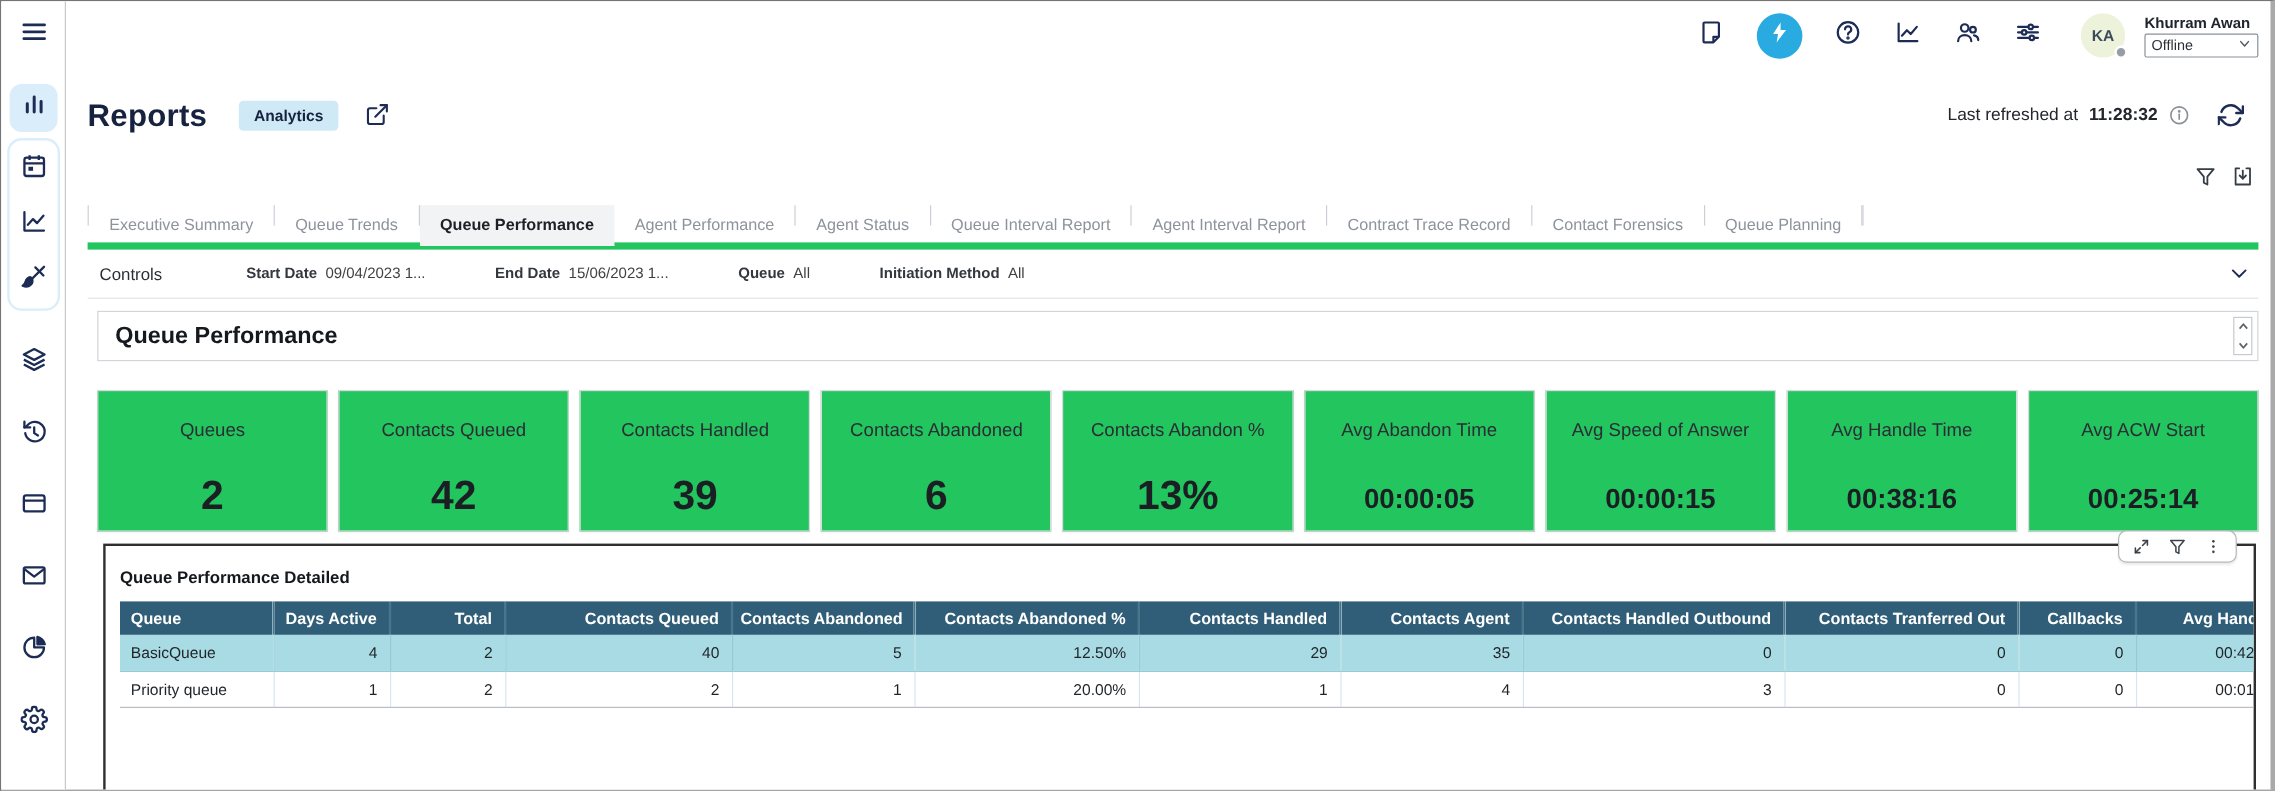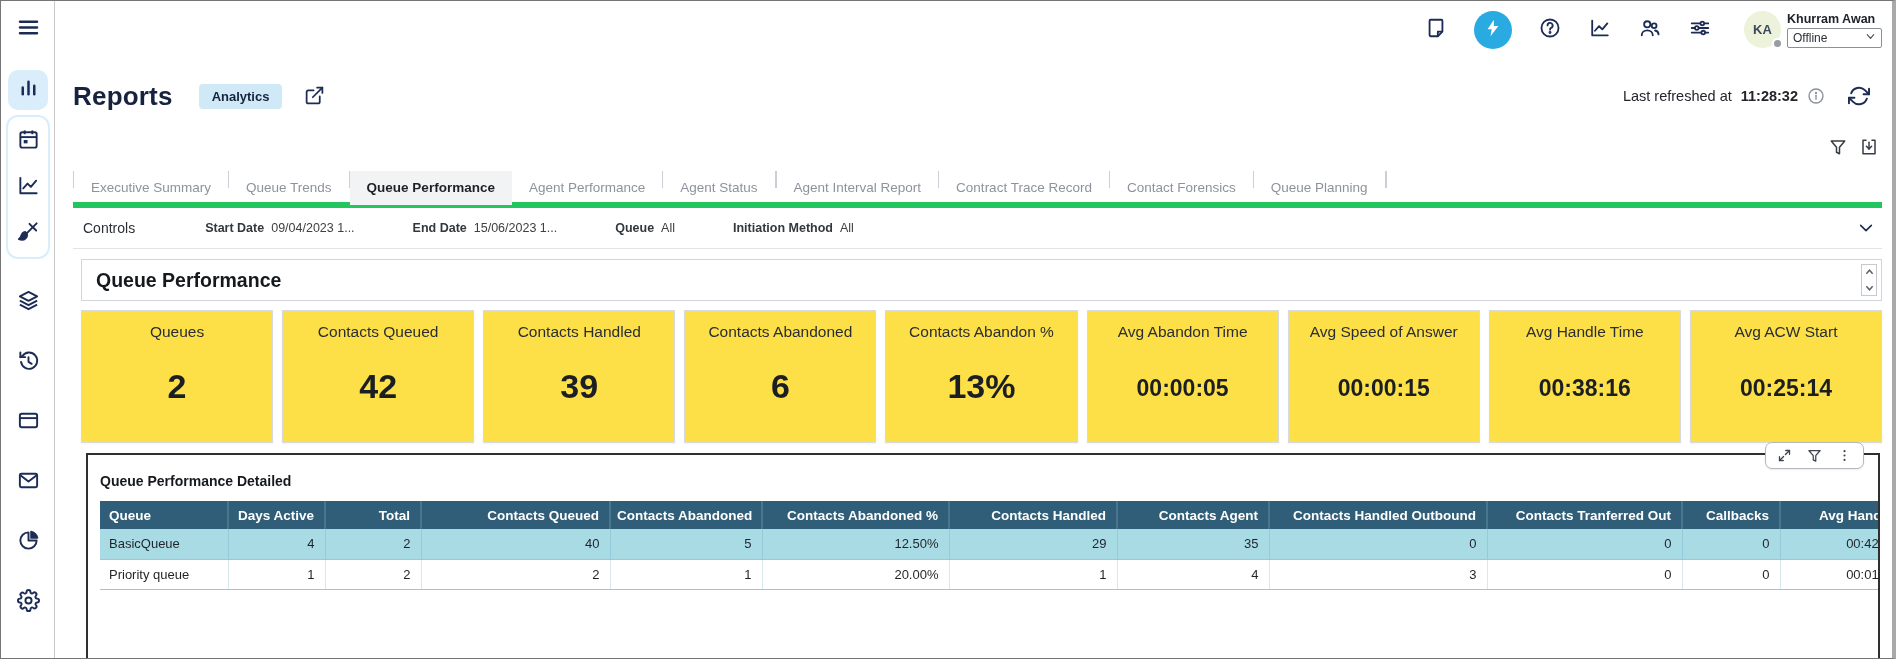--- a/index.html
+++ b/index.html
@@ -22,21 +22,21 @@
   .hamburger{ top:8px; }
   
   .topbar{
     position:absolute; left:54px; top:0; right:0; height:57px; background:#fff;
     display:flex; align-items:center; justify-content:flex-end; padding-right:10px; gap:26px;
   }
   .tb-icon{ width:24px; height:24px; color:var(--navy,#1d2c55); display:flex; align-items:center; justify-content:center; cursor:pointer;}
   .tb-icon svg{ width:22px; height:22px; }
   .tb-icon.bolt-wrap{ width:38px; height:38px; border-radius:50%; background:var(--accent-blue,#29abe2); color:#fff;}
   .tb-icon.bolt-wrap svg{ width:20px; height:20px;}
-  .user-block{ display:flex; align-items:center; gap:6px; margin-left:6px;}
+  .user-block{ display:flex; align-items:center; gap:16px; margin-left:6px;}
   .avatar{ position:relative; width:37px; height:37px; border-radius:50%; background:var(--avatar-bg,#edf2da);
     display:flex; align-items:center; justify-content:center; font-size:13px; font-weight:bold; color:#3c4a5e;}
   .status-dot{ position:absolute; right:-2px; bottom:-1px; width:11px; height:11px; border-radius:50%;
     background:#979da4; border:2px solid #fff;}
   .user-meta{ display:flex; flex-direction:column; gap:2px; }
   .user-name{ font-size:12.5px; font-weight:bold; color:#20242b; }
   .status-select{ width:95px; height:20px; border:1px solid #8a9099; border-radius:2px; background:#fff;
     display:flex; align-items:center; justify-content:space-between; padding:0 5px; font-size:12px; color:#2c3138; cursor:pointer;}
   .status-select svg{ width:11px; height:11px; color:#4c5560;}
   
@@ -74,22 +74,22 @@
   .controls-chevron svg{width:16px;height:16px;}
   
   .section-bar{ position:absolute; left:26px; right:10px; top:201px; height:42px; border:1px solid #d2d5d9;
     display:flex; align-items:center; padding:0 4px 0 14px; background:#fff;}
   .section-title{ font-size:19.5px; font-weight:bold; color:#15191e;}
   .stepper{ margin-left:auto; width:16px; height:32px; border:1px solid #c6c9cd; display:flex; flex-direction:column;
     align-items:center; justify-content:space-between; padding:3px 0; color:#5b6168; cursor:pointer;}
   .stepper svg{ width:9px; height:8px;}
   
   .kpi-row{ position:absolute; left:26px; right:10px; top:252px; height:133px; display:flex; gap:9px;}
-  .kpi{ flex:1 1 0; background:#fde047; border:1px solid #d8dadd; box-shadow:0 1px 2px rgba(0,0,0,.05);
-    display:flex; flex-direction:column; align-items:center; padding-top:12px;}
+  .kpi{ flex:1 1 0; background:#22c55e; border:1px solid #d8dadd; box-shadow:0 1px 2px rgba(0,0,0,.05);
+    display:flex; flex-direction:column; align-items:center; padding-top:24px;margin-top:15px;}
   .kpi-label{ font-size:15.5px; color:#2a2e34;}
   .kpi-value{ margin-top:26px; font-size:34px; font-weight:bold; color:#1b1f24;}
   .kpi.kpi-time .kpi-value{ font-size:23px; margin-top:34px;}
   
   .panel{ position:absolute; left:31px; right:12px; top:395px; height:240px; border:2px solid #2f2f2f; background:#fff;}
   .panel-toolbar{ position:absolute; top:-13px; right:14px; background:#fff; border:1px solid #b4b7bb; border-radius:7px;
     display:flex; align-items:center; gap:15px; padding:5px 11px; color:#3c434c; box-shadow:0 1px 2px rgba(0,0,0,.08);}
   .panel-toolbar .picon{ width:15px; height:15px; cursor:pointer;}
   .panel-toolbar svg{ width:15px; height:15px;}
   .panel-title{ font-size:14px; font-weight:bold; color:#15191e; margin:18px 0 12px 12px;}
@@ -288,20 +288,21 @@
       <span class="tab-sep"></span>
       <span class="tab">Executive Summary</span>
       <span class="tab-sep"></span>
       <span class="tab">Queue Trends</span>
       <span class="tab-sep"></span>
       <span class="tab active">Queue Performance</span>
       <span class="tab">Agent Performance</span>
       <span class="tab-sep"></span>
       <span class="tab">Agent Status</span>
       <span class="tab-sep"></span>
+      <span class="tab">Queue Interval Report</span>
       <span class="tab-sep"></span>
       <span class="tab">Agent Interval Report</span>
       <span class="tab-sep"></span>
       <span class="tab">Contract Trace Record</span>
       <span class="tab-sep"></span>
       <span class="tab">Contact Forensics</span>
       <span class="tab-sep"></span>
       <span class="tab">Queue Planning</span>
       <span class="tab-sep"></span>
       <span class="tab-sep"></span>

